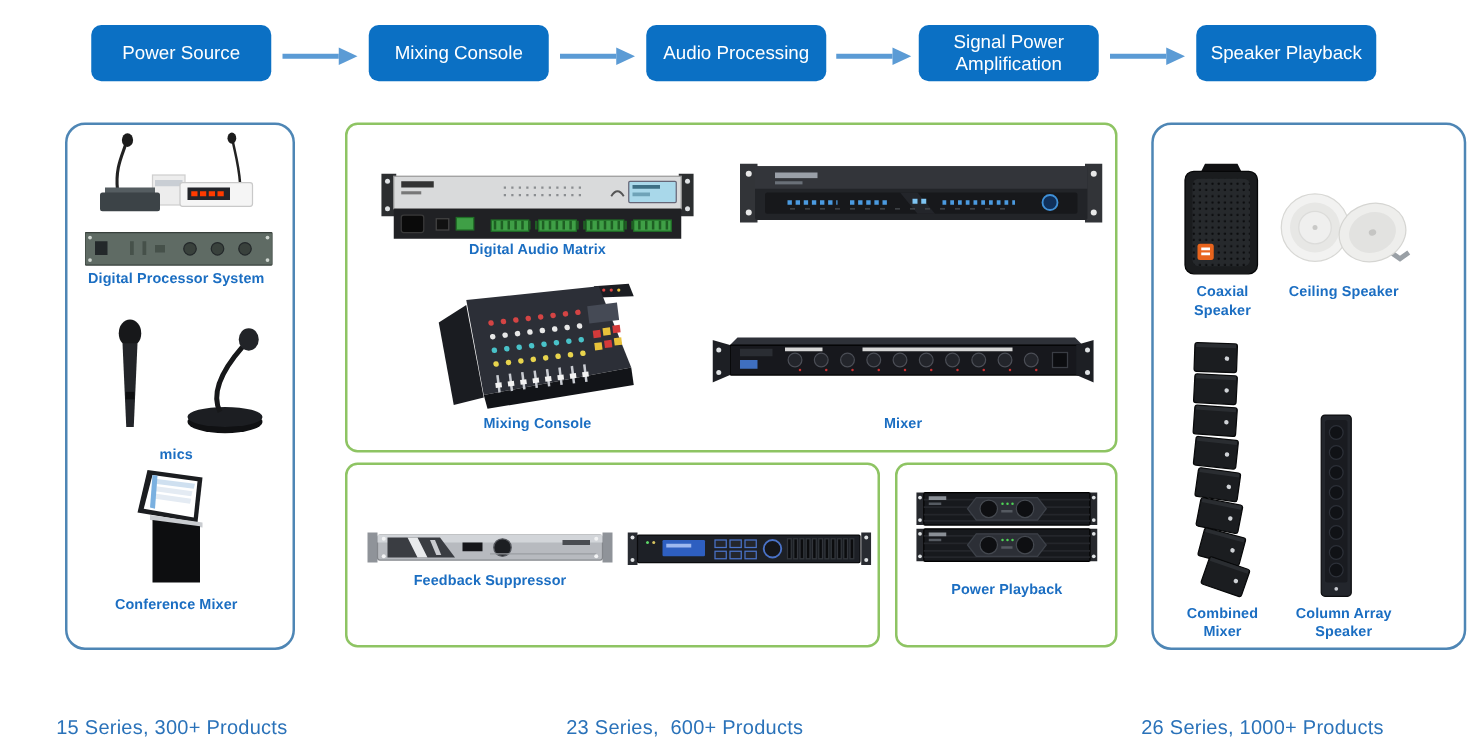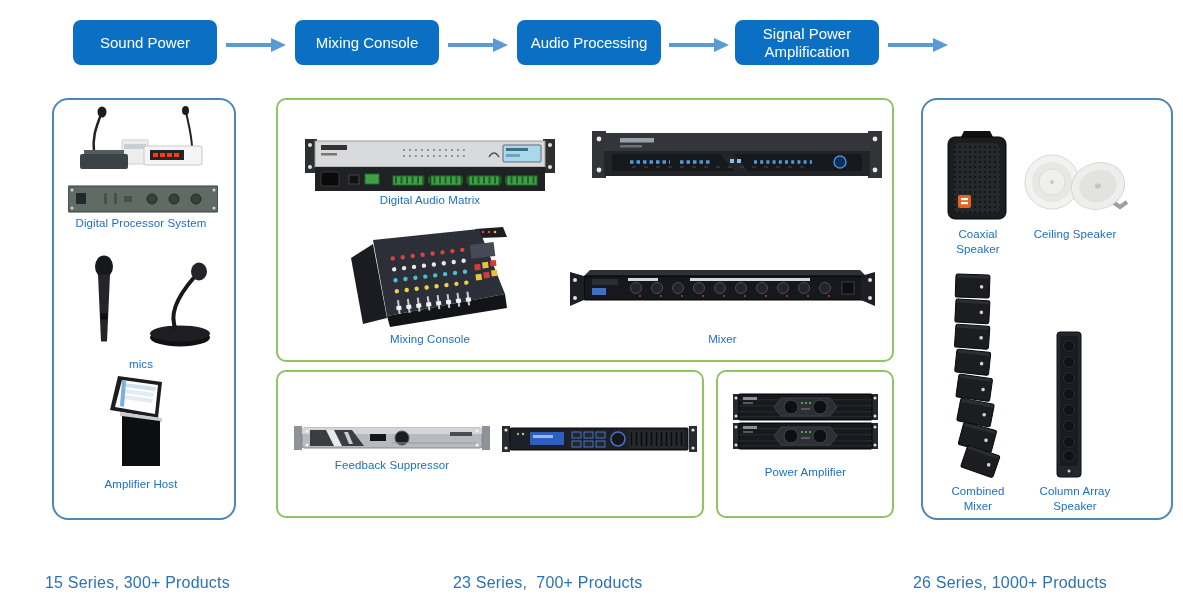--- a/index.html
+++ b/index.html
@@ -24,49 +24,52 @@
     border-left:15px solid var(--arrow_blue,#5b9bd5);
     border-top:7px solid transparent; border-bottom:7px solid transparent;
   }
   
   .panel { position:absolute; background:#fff; box-sizing:border-box; }
   .panel.blue  { border:2px solid var(--panel_blue,#4e86b5); border-radius:16px; }
   .panel.green { border:2px solid var(--panel_green,#8ec463); border-radius:10px; }
   
   .prod { position:absolute; }
   .plabel {
-    position:absolute; color:var(--label_blue,#1b6ec2); font-weight:400;
+    position:absolute; color:var(--label_blue,#1b6ec2); font-weight:700;
     font-size:11.5px; line-height:1.3; text-align:center; letter-spacing:0.1px;
   }
   .stat {
     position:absolute; top:574px; font-size:16px; white-space:pre;
     color:var(--stat_blue,#2a72b9); letter-spacing:0.2px;
   }
 </style>
 </head>
 <body>
 
 <div class="canvas">
 
   <div class="flow-btn" style="left:73px">
-      <span>Sound Power</span>
+      <span>Power Source</span>
     </div>
   <div class="flow-arrow" style="left:226px"></div>
   <div class="flow-btn" style="left:295px">
       <span>Mixing Console</span>
     </div>
   <div class="flow-arrow" style="left:448px"></div>
   <div class="flow-btn" style="left:517px">
       <span>Audio Processing</span>
     </div>
   <div class="flow-arrow" style="left:669px"></div>
   <div class="flow-btn" style="left:735px">
       <span>Signal Power Amplification</span>
     </div>
   <div class="flow-arrow" style="left:888px"></div>
+  <div class="flow-btn" style="left:957px">
+      <span>Speaker Playback</span>
+    </div>
 
   <div class="panel blue" style="left:52px;  top:98px;  width:184px; height:422px"></div>
   <div class="panel green" style="left:276px; top:98px;  width:618px; height:264px"></div>
   <div class="panel green" style="left:276px; top:370px; width:428px; height:148px"></div>
   <div class="panel green" style="left:716px; top:370px; width:178px; height:148px"></div>
   <div class="panel blue" style="left:921px; top:98px;  width:252px; height:422px"></div>
 
   <svg class="prod" style="left:64px; top:104px" width="160" height="78" viewBox="0 0 160 78">
     <rect x="58" y="36" width="26" height="24" fill="#ededed" stroke="#cfcfcf"></rect>
     <rect x="60" y="40" width="22" height="5" fill="#c9ced4"></rect>
@@ -113,21 +116,21 @@
   <svg class="prod" style="left:100px; top:374px" width="88" height="96" viewBox="0 0 88 96">
     <polygon points="18,2 62,8 58,44 10,36" fill="#1b1d20"></polygon>
     <polygon points="22,6 58,11 55,40 15,33" fill="#ffffff"></polygon>
     <polygon points="24,9 56,13 55,17 24,13" fill="#cfe0f0"></polygon>
     <polygon points="25,15 54,19 53,23 24,19" fill="#e4ebf3"></polygon>
     <polygon points="25,21 53,25 52,29 24,25" fill="#e4ebf3"></polygon>
     <polygon points="22,6 26,6.5 24,33 20,32" fill="#7ab0e0"></polygon>
     <polygon points="20,38 62,44 62,48 20,42" fill="#c9ccd0"></polygon>
     <polygon points="22,42 60,47 60,92 22,92" fill="#0d0e10"></polygon>
   </svg>
-  <div class="plabel" style="left:66px; top:477px; width:150px">Amplifier Host</div>
+  <div class="plabel" style="left:66px; top:477px; width:150px">Conference Mixer</div>
 
   <svg class="prod" style="left:305px; top:125px" width="250" height="72" viewBox="0 0 250 72">
     <rect x="0" y="14" width="12" height="34" fill="#2c2e30"></rect>
     <rect x="238" y="14" width="12" height="34" fill="#2c2e30"></rect>
     <circle cx="5" cy="20" r="2" fill="#dfe2e4"></circle>
       <circle cx="5" cy="42" r="2" fill="#dfe2e4"></circle>
     <circle cx="245" cy="20" r="2" fill="#dfe2e4"></circle>
       <circle cx="245" cy="42" r="2" fill="#dfe2e4"></circle>
     <rect x="10" y="16" width="230" height="26" fill="#d9dadb" stroke="#9a9a9a"></rect>
     <rect x="16" y="20" width="26" height="5" fill="#333"></rect>
@@ -349,21 +352,21 @@
           <circle cx="73" cy="9" r="1" fill="#4fd456"></circle>
           <circle cx="77" cy="9" r="1" fill="#4fd456"></circle>
         <rect x="68" y="14" width="9" height="2" fill="#555a61"></rect>
         <rect x="10" y="3" width="14" height="3" fill="#8a8f96"></rect>
         <rect x="10" y="8" width="10" height="2" fill="#555a61"></rect>
       </g>
     </defs>
     <use href="#ampunit" transform="translate(0,2)"></use>
     <use href="#ampunit" transform="translate(0,31)"></use>
   </svg>
-  <div class="plabel" style="left:728px; top:465px; width:155px">Power Amplifier</div>
+  <div class="plabel" style="left:728px; top:465px; width:155px">Power Playback</div>
 
   <svg class="prod" style="left:938px; top:125px" width="78" height="100" viewBox="0 0 78 100">
     <defs>
       <pattern id="grilledots" width="5" height="5" patternUnits="userSpaceOnUse">
         <circle cx="2" cy="2" r="1" fill="#0c0d0f"></circle>
       </pattern>
     </defs>
     <polygon points="26,6 52,6 56,14 22,14" fill="#101113"></polygon>
     <rect x="10" y="12" width="58" height="82" rx="7" fill="#1a1c1e" stroke="#050607"></rect>
     <rect x="16" y="18" width="46" height="70" rx="5" fill="#26292c"></rect>
@@ -416,16 +419,16 @@
     <circle cx="17" cy="66" r="5.5" fill="#101216" stroke="#2c3038"></circle>
     <circle cx="17" cy="82" r="5.5" fill="#101216" stroke="#2c3038"></circle>
     <circle cx="17" cy="98" r="5.5" fill="#101216" stroke="#2c3038"></circle>
     <circle cx="17" cy="114" r="5.5" fill="#101216" stroke="#2c3038"></circle>
     <circle cx="17" cy="128" r="5.5" fill="#101216" stroke="#2c3038"></circle>
     <circle cx="17" cy="143" r="1.5" fill="#c8cbd0"></circle>
   </svg>
   <div class="plabel" style="left:1025px; top:484px; width:100px">Column Array Speaker</div>
 
   <div class="stat" style="left:45px">15 Series, 300+ Products</div>
-  <div class="stat" style="left:453px">23 Series,  700+ Products</div>
+  <div class="stat" style="left:453px">23 Series,  600+ Products</div>
   <div class="stat" style="left:913px">26 Series, 1000+ Products</div>
 
 </div>
 
 </body></html>

